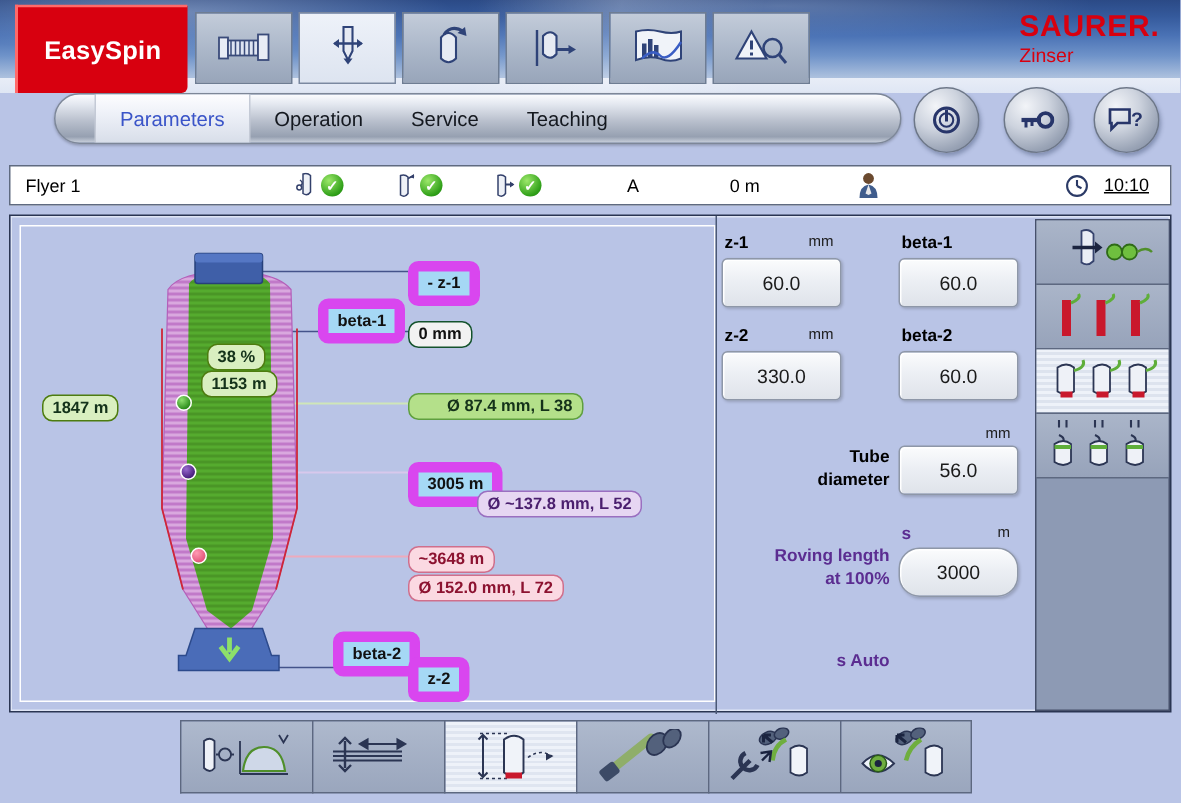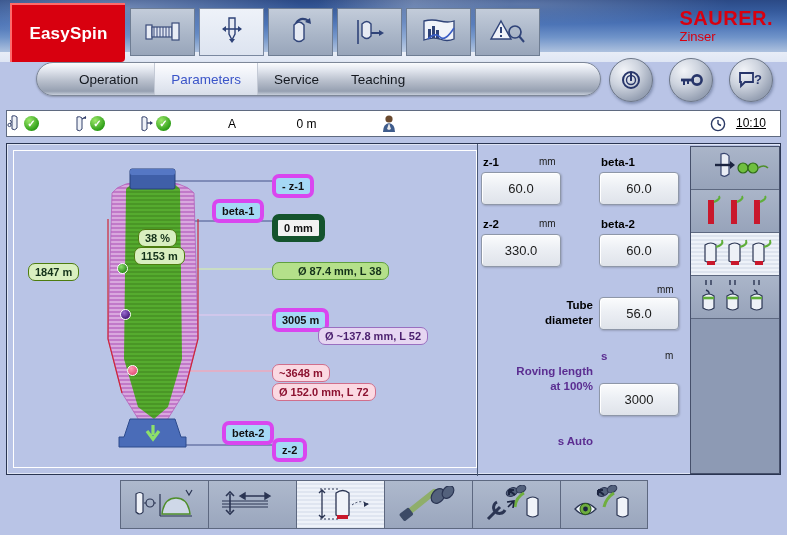--- a/index.html
+++ b/index.html
@@ -124,22 +124,22 @@
   }
 
   
   .bobbin { position:absolute; left:84px; top:12px; width:110px; height:296px; }
 
   
   .pill {
     position:absolute; font-size:11px; font-weight:bold; white-space:nowrap;
     padding:2px 6px; border-radius:7px; line-height:12px;
   }
-  .pill-blue  { background:#a5d8f5; border:4px solid #d946ef; color:#111; }
-  .pill-white { background:#f2f2f2; border:6px solid #14532d; color:#111; }
+  .pill-blue  { background:#a5d8f5; border:7px solid #d946ef; color:#111; }
+  .pill-white { background:#f2f2f2; border:1px solid #14532d; color:#111; }
   .pill-green { background:#b4e08a; border:1px solid #5f9f3f; color:#14321a; }
   .pill-violet{ background:#e6d6f2; border:1px solid #9a6fc0; color:#4a1f6e; }
   .pill-pink  { background:#fbd9e2; border:1px solid #d06f8c; color:#8c1230; }
   .pill-lgreen{ background:#d9efc0; border:1px solid #4d7c0f; color:#14321a; }
 
   .dot { position:absolute; width:11px; height:11px; border-radius:50%; border:1px solid #fff; }
 
   
   .params { position:absolute; left:472px; top:0; width:228px; height:332px; }
   .plabel { position:absolute; font-size:11.5px; font-weight:bold; color:#000; }
@@ -260,22 +260,22 @@
     </div>
   </div>
 
   <div class="saurer">
     <div class="s1">SAURER.</div>
     <div class="s2">Zinser</div>
   </div>
 
   <div class="navbar">
     <div class="nav-spacer-l"></div>
+    <div class="navtab active">Parameters</div>
     <div class="navtab">Operation</div>
-    <div class="navtab active">Parameters</div>
     <div class="navtab">Service</div>
     <div class="navtab">Teaching</div>
   </div>
 
   <div class="round-btns">
     <div class="rbtn">
       <svg width="22" height="22" viewBox="0 0 22 22">
         <circle cx="11" cy="11" r="8" fill="none" stroke="#27356a" stroke-width="2"></circle>
         <circle cx="11" cy="11" r="4.5" fill="none" stroke="#27356a" stroke-width="1.4"></circle>
         <rect x="10" y="4" width="2" height="8" fill="#27356a"></rect>
@@ -291,20 +291,21 @@
     </div>
     <div class="rbtn">
       <svg width="26" height="20" viewBox="0 0 26 20">
         <path d="M2 3 h13 v9 h-8 l-4 4 v-4 h-1 z" fill="none" stroke="#27356a" stroke-width="1.8"></path>
         <text x="16" y="14" font-family="Liberation Sans, sans-serif" font-size="13" font-weight="bold" fill="#27356a">?</text>
       </svg>
     </div>
   </div>
 
   <div class="statusbar">
+    <div class="sb-name">Flyer 1</div>
 
     <div class="sb-grp">
       <svg width="14" height="18" viewBox="0 0 14 18">
         <path d="M5 1 q3 -1 5 1 v11 q-2 3 -5 1 z" fill="#eef1f7" stroke="#33406b" stroke-width="1"></path>
         <path d="M3 5 q3 2 0 4" stroke="#33406b" stroke-width="1" fill="none"></path>
         <circle cx="2.5" cy="10" r="1.6" fill="none" stroke="#33406b" stroke-width="1"></circle>
       </svg>
       <span class="sb-check">✓</span>
     </div>
     <div class="sb-grp">
@@ -425,21 +426,21 @@
 
       <div class="punit" style="left:178px;top:140px;">mm</div>
       <div class="plabel" style="left:48px; top:155px; text-align:right; width:66px;">Tube</div>
       <div class="plabel" style="left:38px; top:170px; text-align:right; width:76px;">diameter</div>
       <div class="pfield" style="left:120px;top:153px;">56.0</div>
 
       <div class="plabel purple" style="left:122px;top:206px;">s</div>
       <div class="punit" style="left:186px;top:206px;">m</div>
       <div class="plabel purple" style="left:12px; top:221px; text-align:right; width:102px;">Roving length</div>
       <div class="plabel purple" style="left:12px; top:236px; text-align:right; width:102px;">at 100%</div>
-      <div class="pfield" style="left:120px;top:239px;">3000</div>
+      <div class="pfield" style="left:120px;top:221px;border-radius:14px;">3000</div>
 
       <div class="plabel purple" style="left:38px; top:291px; text-align:right; width:76px;">s Auto</div>
     </div>
 
     <div class="rightcol">
       <div class="ricon">
         <svg width="72" height="34" viewBox="0 0 72 34">
           <path d="M22 3 q5 -2 8 2 v18 q-4 4 -8 1 z" fill="#e9edf5" stroke="#36436d" stroke-width="1.2"></path>
           <path d="M16 14 h18" stroke="#1b2440" stroke-width="2.4"></path>
           <path d="M36 14 l-5 -4 v8 z" fill="#1b2440"></path>

